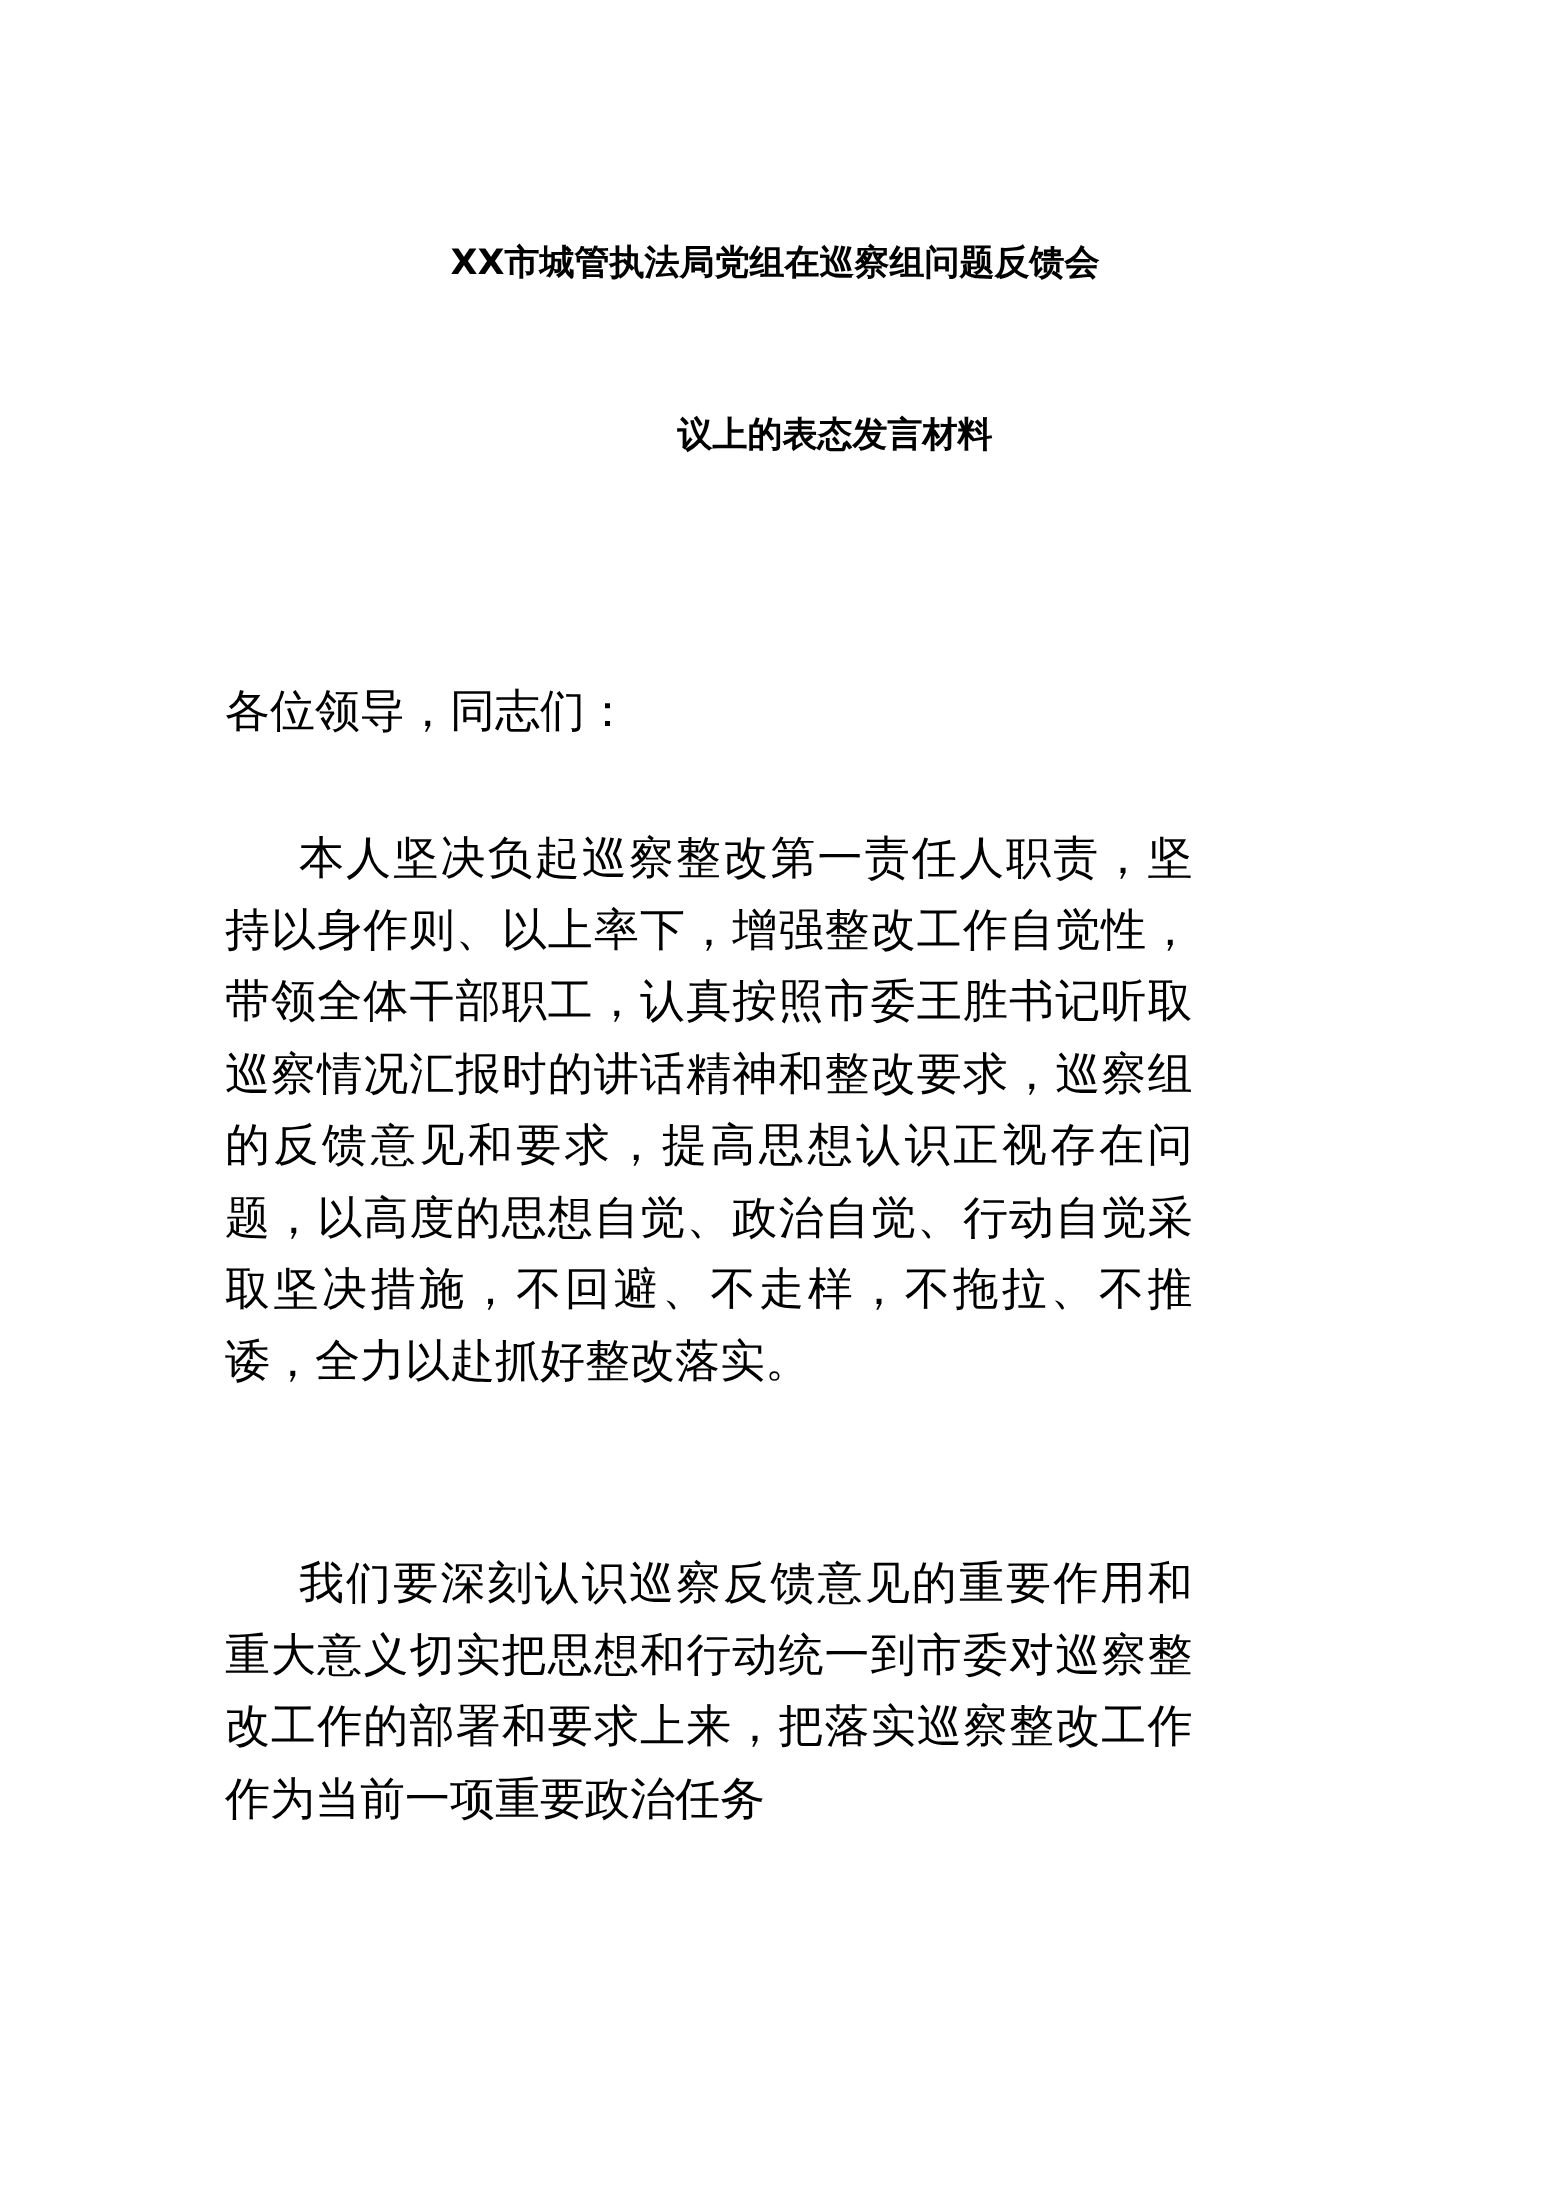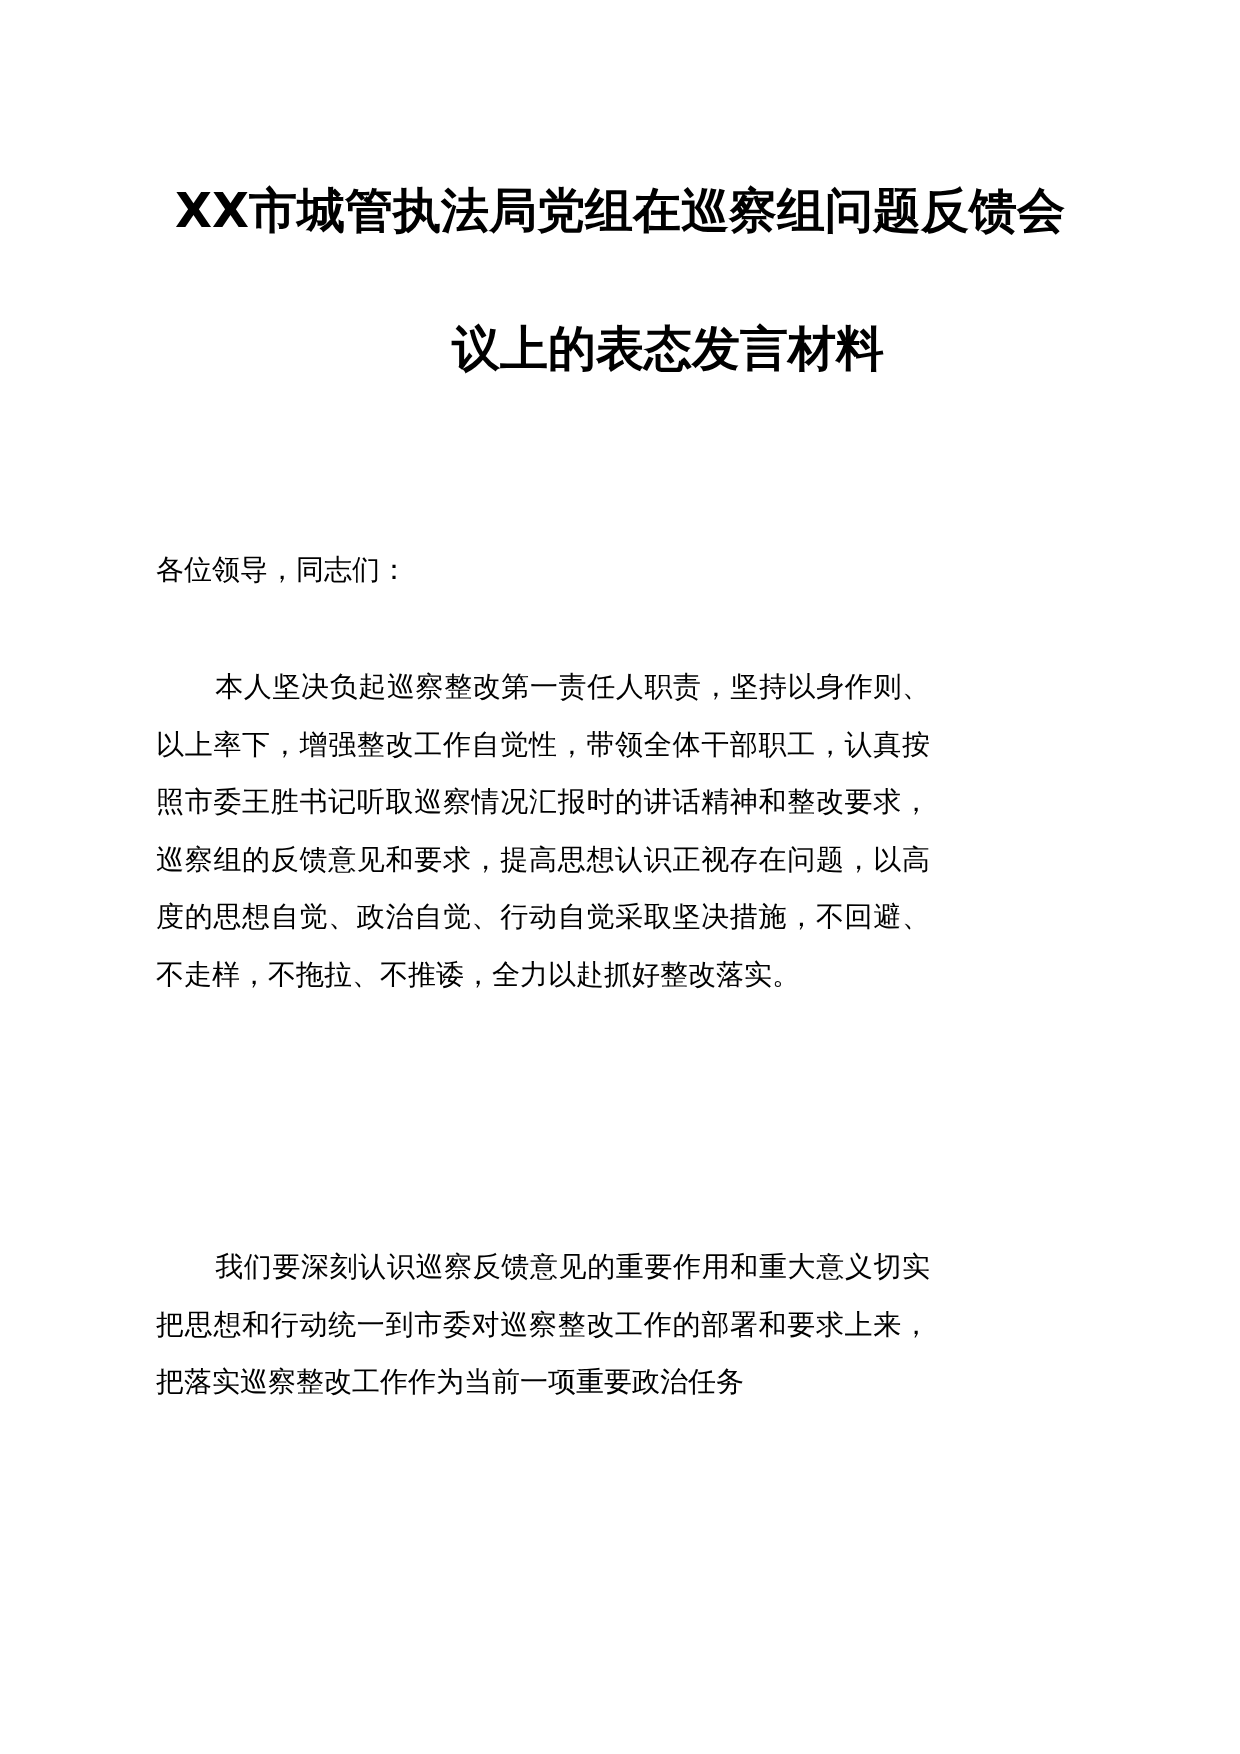--- a/index.html
+++ b/index.html
@@ -21,33 +21,33 @@
       width: 1240px;
       height: 1754px;
       background: #ffffff;
     }
     .title-line {
       position: absolute;
       left: 0;
       width: 1240px;
       text-align: center;
       font-weight: bold;
-      font-size: 48px;
+      font-size: 28px;
       line-height: 50px;
       letter-spacing: 0px;
       white-space: nowrap;
     }
     .title-line.l1 { top: 185px; }
     .title-line.l2 { top: 323px; margin-left: 48px; }
 
     .body-text {
       position: absolute;
-      left: 156px;
+      left: 180px;
       width: 774px;
-      font-size: 28px;
+      font-size: 36px;
       line-height: 57.5px;
       text-align: justify;
       text-justify: inter-character;
       word-break: break-all;
       white-space: normal;
     }
     .salutation { top: 541px; }
     .para1 { top: 658px; text-indent: 59.2px; }
     .heading1 { top: 1121px; text-indent: 59.2px; }
     .para2 { top: 1238px; text-indent: 59.2px; }

